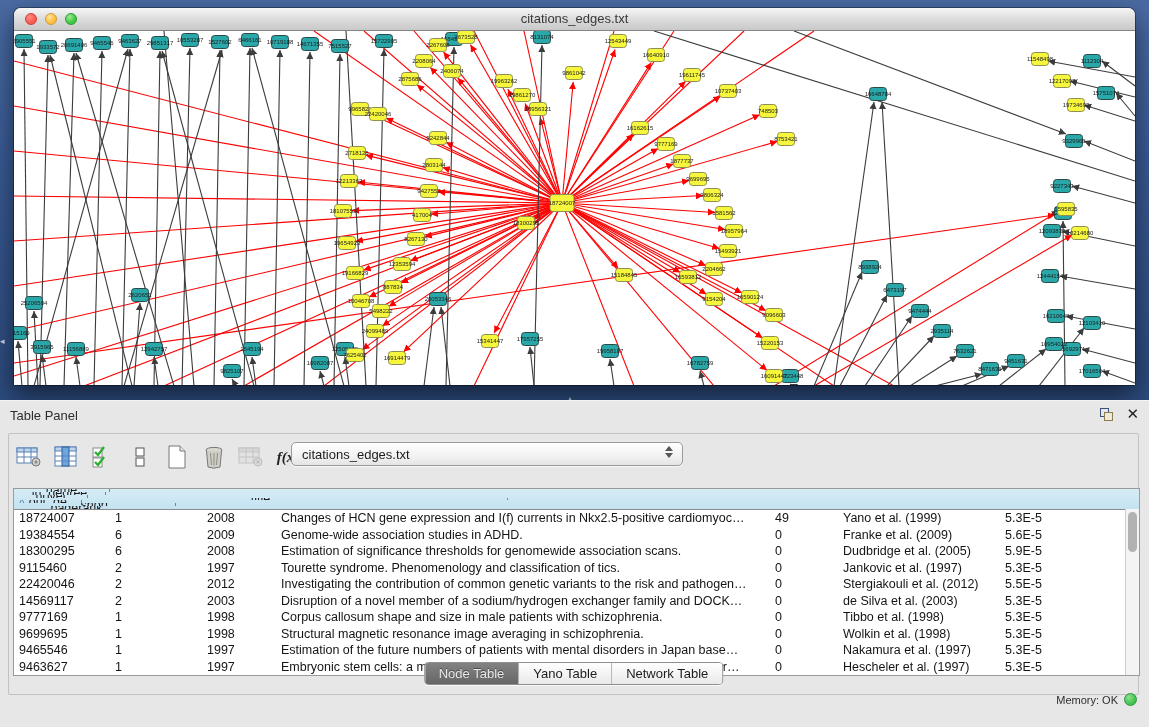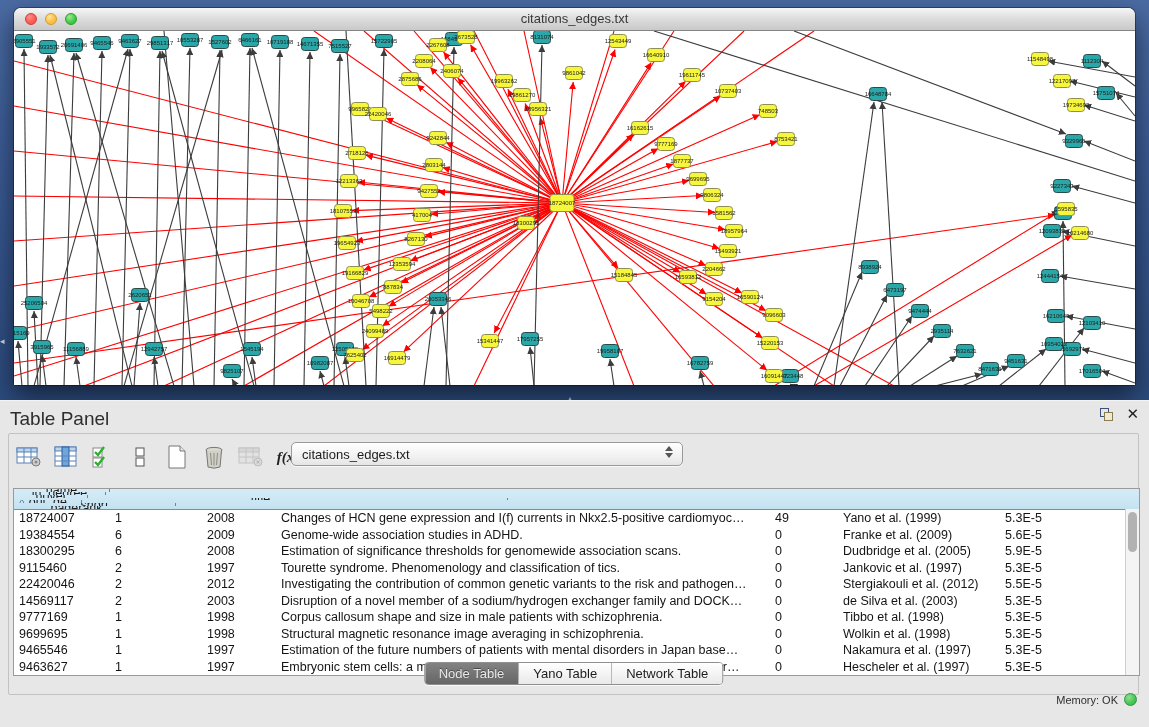--- a/index.html
+++ b/index.html
@@ -19,21 +19,21 @@
   .light.green{background:radial-gradient(circle at 35% 30%,#9fe89a,#3ec940 60%);border:1px solid #2b9c2e;}
   .win-title{position:absolute;left:0;right:0;top:3px;text-align:center;font-size:13px;color:#383838;}
   .net-canvas{position:relative;width:1121px;height:354px;background:#ffffff;overflow:hidden;}
   .net-canvas svg{position:absolute;left:0;top:0;}
   .pane-handle{position:absolute;left:568px;top:394px;font-size:8px;color:#9a9a9a;}
   .edge-mark{position:absolute;left:0px;top:336px;font-size:9px;color:#b9c3d6;}
   
   .table-panel{position:absolute;left:0;top:400px;width:1149px;height:327px;
     background:#e7e7e7;border-top:1px solid #f4f4f4;}
   .tp-titlerow{position:relative;height:28px;}
-  .tp-title{position:absolute;left:10px;top:7px;font-size:19px;color:#2e2e2e;}
+  .tp-title{position:absolute;left:10px;top:7px;font-size:13px;color:#2e2e2e;}
   .tp-float{position:absolute;right:34px;top:7px;width:15px;height:13px;cursor:default;}
   .tp-float .sq1{position:absolute;left:0;top:0;width:7px;height:7px;border:1px solid #39517c;background:transparent;}
   .tp-float .sq2{position:absolute;left:4px;top:4px;width:7px;height:7px;border:1px solid #8d7d4e;background:#ecead9;}
   .tp-close{position:absolute;right:10px;top:4px;font-size:15px;font-weight:bold;color:#1c1c1c;}
   .tp-frame{position:absolute;left:8px;top:32px;width:1131px;height:262px;
     border:1px solid #c2c2c2;border-radius:2px;background:#e7e7e7;box-sizing:border-box;}
   
   .toolbar{position:absolute;left:6px;top:6px;height:34px;display:flex;align-items:center;gap:9px;}
   .tbtn{width:28px;height:28px;display:flex;align-items:center;justify-content:center;}
   .tbtn.disabled{opacity:.45;}

